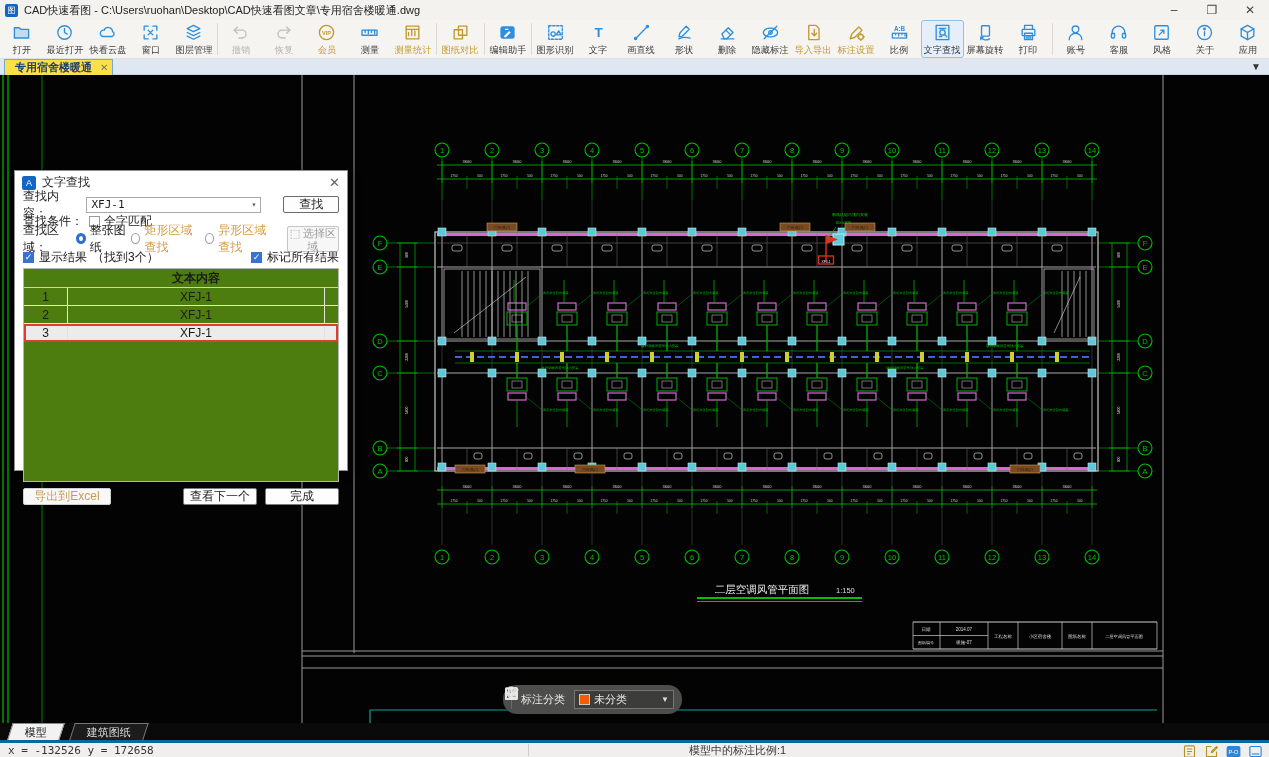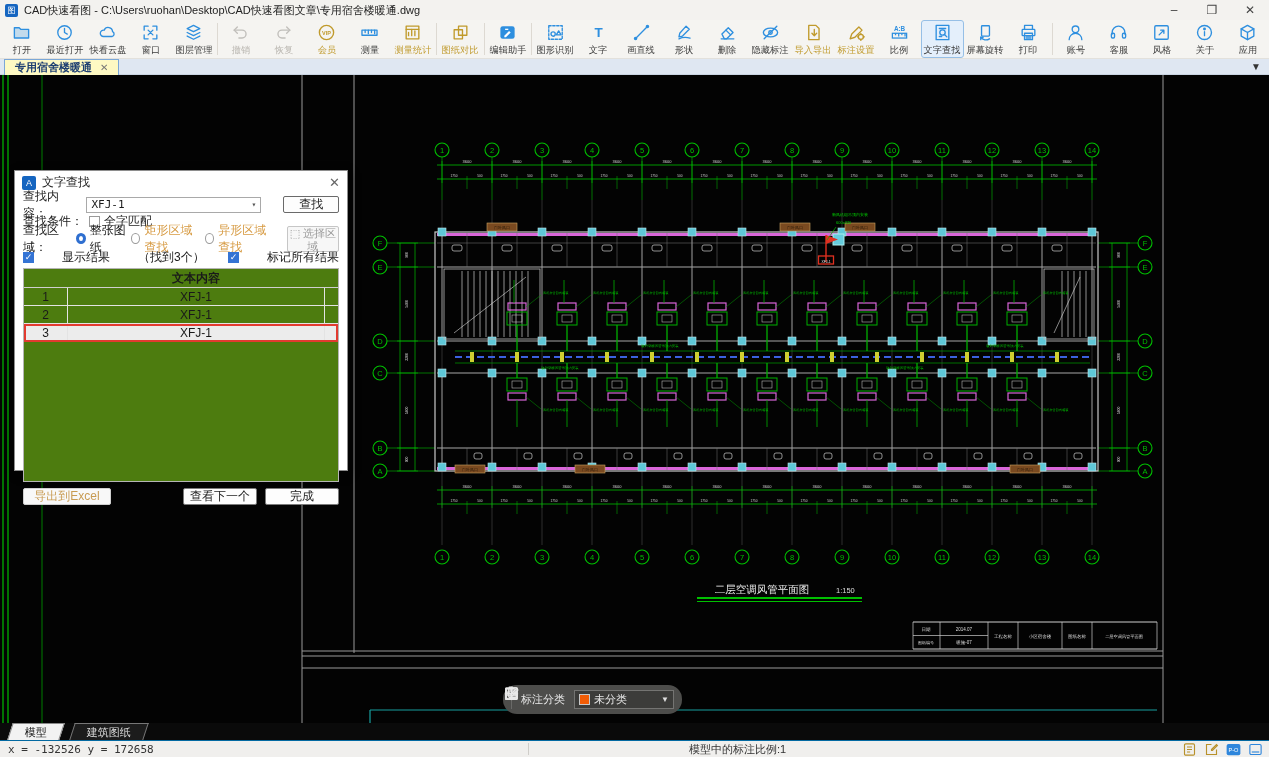--- a/index.html
+++ b/index.html
@@ -26,22 +26,22 @@
     justify-content:center; gap:1px; padding-top:2px; border:1px solid transparent; border-radius:3px; }
   .tb-item .ic { width:19px; height:19px; }
   .tb-item .lb { font-size:10px; color:#3c3c3c; white-space:nowrap; transform:scale(.92); }
   .tb-item.disabled .lb { color:#b9b6b0; }
   .tb-item.gold .lb { color:#c09a2c; }
   .tb-item.active { background:#e4effb; border-color:#96bfe6; }
 
   
   .tabstrip { position:absolute; left:0; top:59px; width:1269px; height:16px;
     background:#dfe7f2; border-bottom:1px solid #c9d4e2; }
-  .doctab { position:absolute; left:4px; top:0; height:16px; padding:0 10px 0 10px;
-    background:#fef9c3; border:1px solid #7ba7d7; border-bottom:none; display:flex;
+  .doctab { position:absolute; left:4px; top:0; height:16px; padding:0 4px 0 10px;
+    background:#fde047; border:1px solid #7ba7d7; border-bottom:none; display:flex;
     align-items:center; gap:8px; }
   .doctab .t { font-size:11px; font-weight:bold; color:#1d3e71; }
   .doctab .x { font-size:10px; color:#777; }
   .strip-caret { position:absolute; right:8px; top:2px; font-size:10px; color:#333; }
 
   
   .canvas { position:absolute; left:0; top:75px; width:1269px; height:648px; background:#030303; }
   .canvas svg { position:absolute; left:0; top:0; }
 
   
@@ -77,21 +77,21 @@
   .chk { width:11px; height:11px; border:1px solid #9a9a9a; background:#fff; display:inline-flex;
     align-items:center; justify-content:center; font-size:9px; }
   .chk.on { background:#3574d4; border-color:#3574d4; color:#fff; }
   .rad { width:11px; height:11px; border-radius:50%; border:1px solid #9a9a9a; background:#fff;
     display:inline-flex; align-items:center; justify-content:center; }
   .rad.on { border:3px solid #2f6fd0; }
   .opt { font-size:12px; }
   .opt.orange { color:#d79b43; }
   .sel-area-btn { margin-left:8px; width:66px; height:26px; line-height:13px; color:#9a9a9a;
     border-color:#c6c6c6; background:#f7f7f7; font-size:11px; }
-  .found { font-size:12px;margin-left:23px; }
+  .found { font-size:12px; }
   .resrow { display:flex; align-items:center; height:16px; justify-content:space-between; margin:2px 0 3px; }
   .resrow .g { display:flex; align-items:center; gap:5px; }
   .rtable { border:1px solid #b5b5b5; height:214px; position:relative; background:#4d7c0f; }
   .rhead { display:flex; border-bottom:1px solid #cfcfcf; height:19px; align-items:center; }
   .rhead .c1 { width:44px; }
   .rhead .c2 { flex:1; text-align:center; font-weight:bold; }
   .rhead .c3 { width:14px; }
   .rrow { display:flex; height:18px; align-items:center; border-bottom:1px solid #e3e3e3; }
   .rrow .c1 { width:44px; text-align:center; border-right:1px solid #e3e3e3; align-self:stretch;
     line-height:18px; }
@@ -108,21 +108,21 @@
   .modeltabs { position:absolute; left:0; top:723px; width:1269px; height:17px; background:#0a0a0a;
     display:flex; align-items:stretch; overflow:hidden; }
   .mtab { position:relative; padding:0 14px; display:flex; align-items:center; font-size:11px;
     transform:skewX(-18deg); margin-left:10px; border:1px solid #888; border-bottom:none; }
   .mtab span { transform:skewX(18deg); }
   .mtab.on { background:#f2f2f2; color:#111; }
   .mtab.off { background:#1c1c1c; color:#ddd; border-color:#777; }
 
   
   .statusbar { position:absolute; left:0; top:740px; width:1269px; height:17px; background:#f0efed;
-    border-top:1px solid #0369a1; display:flex; align-items:center; font-size:11px; color:#333; }
+    border-top:3px solid #0369a1; display:flex; align-items:center; font-size:11px; color:#333; }
   .coords { margin-left:8px; font-family:"DejaVu Sans Mono",monospace; width:520px; }
   .sb-sep { width:1px; height:12px; background:#cfcdc9; }
   .scaletxt { margin-left:160px;text-align:right; }
   .sb-icons { position:absolute; right:6px; top:1px; display:flex; gap:7px; align-items:center; }
   .sbi { width:15px; height:15px; }
 </style>
 </head>
 <body>
 
 <div class="app">

